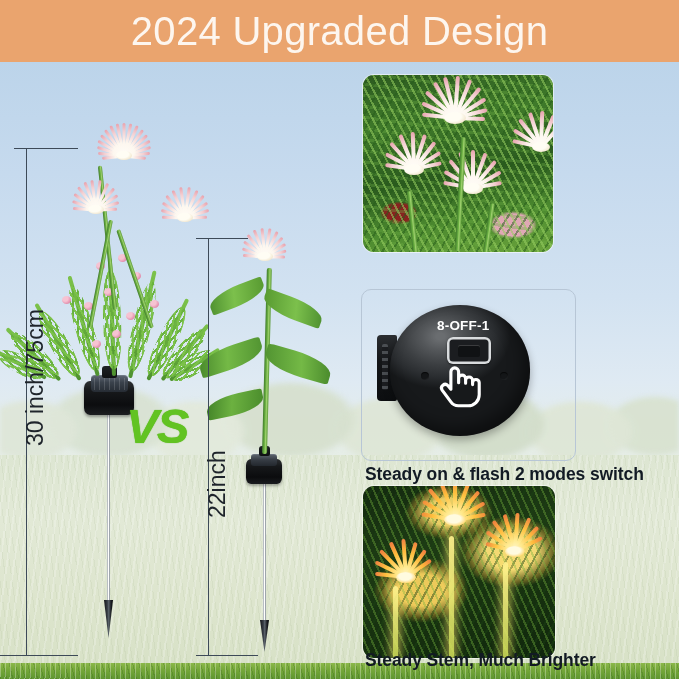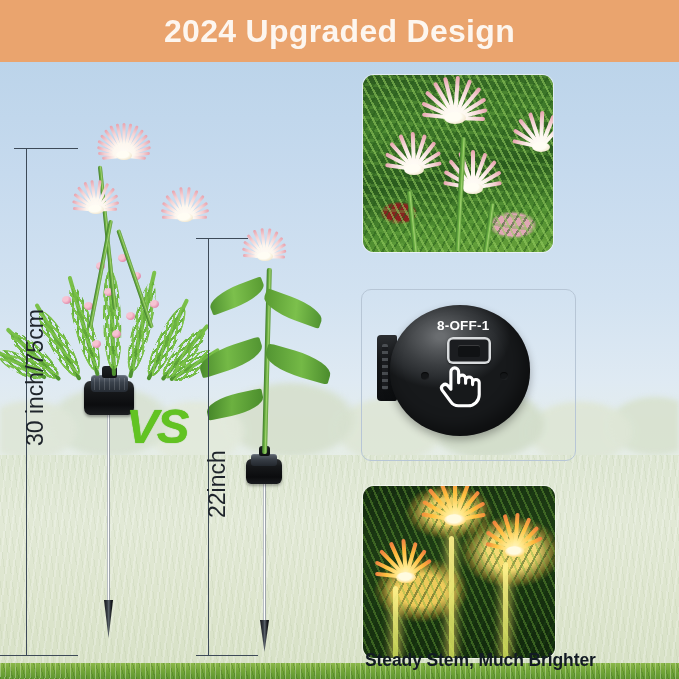--- a/index.html
+++ b/index.html
@@ -48,21 +48,21 @@
     background:repeating-linear-gradient(92deg, rgba(255,255,255,.30) 0 1px, rgba(255,255,255,0) 1px 5px),
                repeating-linear-gradient(76deg, rgba(40,80,20,.22) 0 1px, rgba(40,80,20,0) 1px 6px);
   }
 
   
   .banner {
     position:absolute; left:0; top:0; width:679px; height:62px;
     background:#eaa46e; display:flex; align-items:center; justify-content:center;
   }
   .banner-text {
-    color:#fdf6ef; font-size:32px; font-weight:700; letter-spacing:.3px;
+    color:#fdf6ef; font-size:40px; font-weight:400; letter-spacing:.3px;
     font-family:"Liberation Sans", sans-serif;
   }
 
   
   .dim-line { position:absolute; background:#3d4a58; }
   .dim-vert { width:1px; }
   .dim-horz { height:1px; }
   .dim-label {
     position:absolute; color:#1e242b; font-size:23px; font-weight:400;
     white-space:nowrap; transform-origin:left top;
@@ -469,20 +469,21 @@
 
   <div class="handicon">
     <svg viewBox="0 0 46 54" width="46" height="54">
       <path d="M14 34 L14 15 a4.2 4.2 0 0 1 8.4 0 L22.4 27 L22.4 22.5 a3.8 3.8 0 0 1 7.6 0 L30 27.5
                L30 24.5 a3.8 3.8 0 0 1 7.6 0 L37.6 29 L37.6 27 a3.6 3.6 0 0 1 7.2 0
                L44.8 40 a12 12 0 0 1 -12 12 L22 52 a10 10 0 0 1 -8 -4.2 L4.5 35
                a4 4 0 0 1 6.2 -5 Z" fill="none" stroke="#ffffff" stroke-width="3.4" stroke-linejoin="round" stroke-linecap="round" transform="scale(0.92) translate(0,1)"></path>
     </svg>
   </div>
 
+  <div class="caption" style="left:365px; top:464px;">Steady on &amp; flash 2 modes switch</div>
 
   <div class="photo p3">
     <div class="ferntex2"></div>
 
     <div class="glowstem" style="left:86px;  top:50px;  height:122px;"></div>
     <div class="glowstem" style="left:30px;  top:100px; height:72px;"></div>
     <div class="glowstem" style="left:140px; top:76px;  height:96px;"></div>
 
     <div class="bloom" style="left:44px; top:6px; width:96px; height:56px;">
       <i style="height:34px; width:4px; background:linear-gradient(180deg,#f08a3c 0%,#ffc23f 35%,#ffe98d 72%,#fff8d0 100%); transform:translate(-50%,-100%) rotate(-80deg);"></i>

